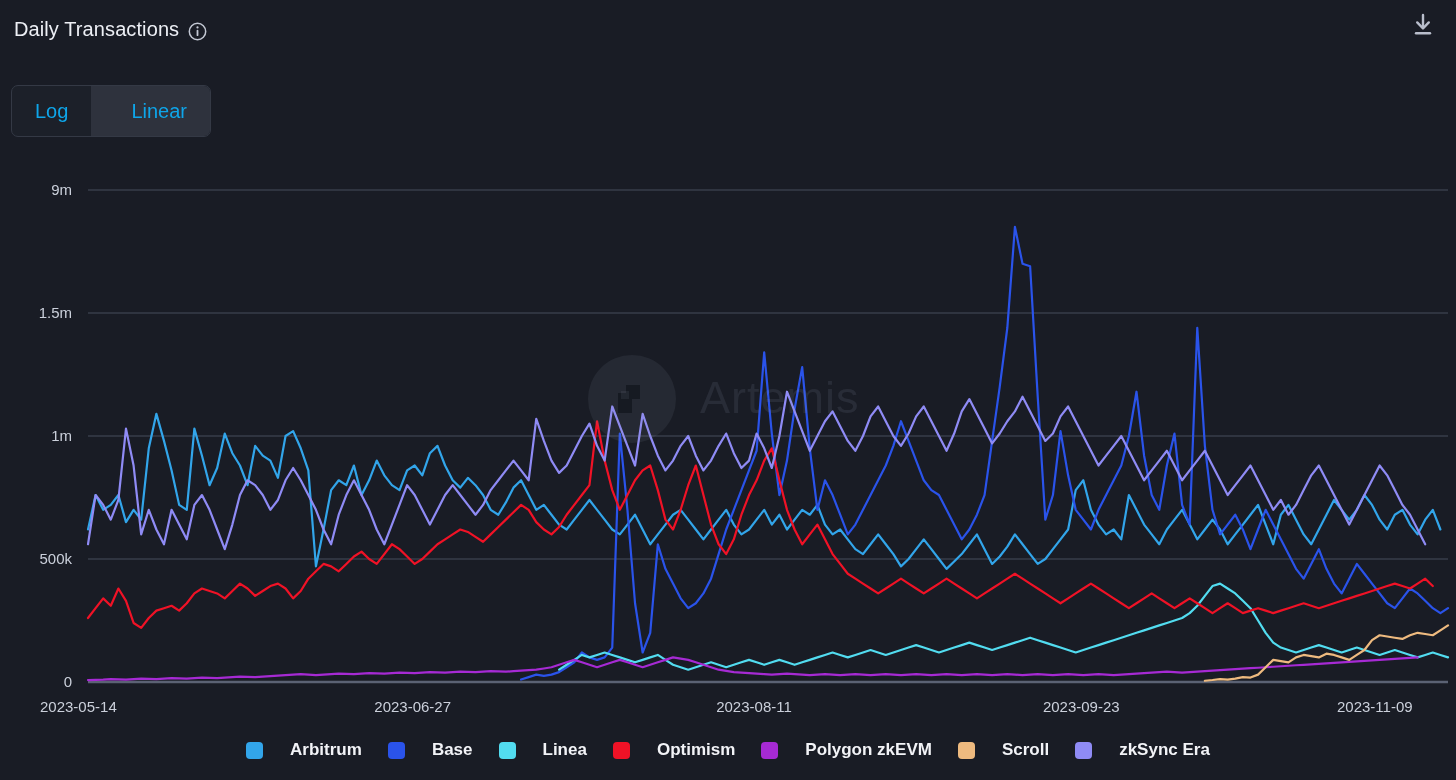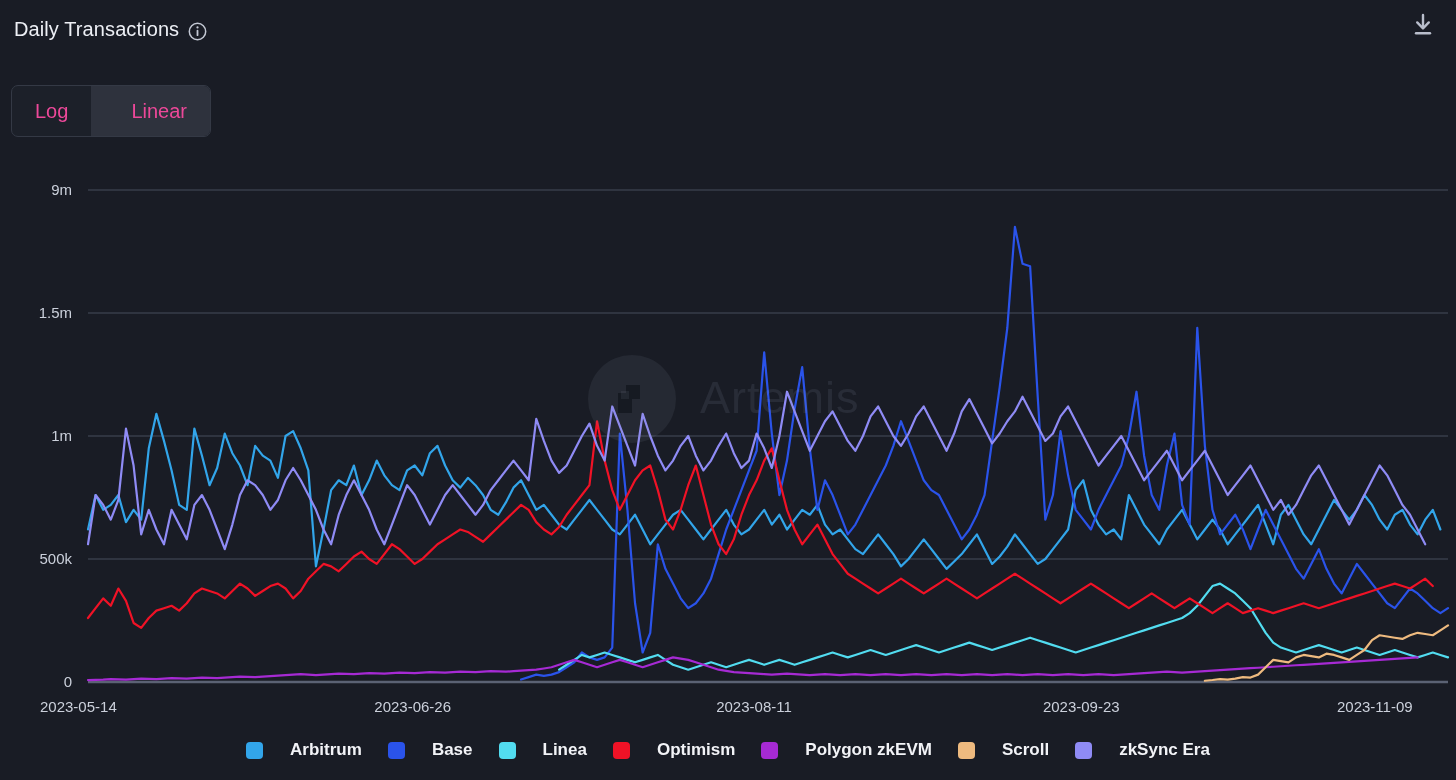--- a/index.html
+++ b/index.html
@@ -30,21 +30,21 @@
     cursor: pointer; border-radius: 4px;
   }
 
   
   .toggle {
     position: absolute; left: 11px; top: 85px;
     display: flex; border: 1px solid #343945; border-radius: 7px; overflow: hidden;
     background: #1c2029;
   }
   .toggle-opt {
-    padding: 12px 23px; font-size: 20px; color: #ec4899; cursor: pointer;
+    padding: 12px 23px; font-size: 20px; color: #0ea5e9; cursor: pointer;
     line-height: 26px; user-select: none;
   }
   .toggle-opt.active { background: #2e323d; padding-left: 40px; }
 
   
   .chart-area { position: absolute; left: 0; top: 150px; width: 1456px; height: 560px; }
   .chart-svg { position: absolute; left: 0; top: 0; }
 
   .ytick {
     position: absolute; text-align: right; font-size: 15px; color: #cbd0db;
@@ -122,21 +122,21 @@
 
   <div id="yticks">
       <div class="ytick" style="top: 181px;">9m</div>
       <div class="ytick" style="top: 304px;">1.5m</div>
       <div class="ytick" style="top: 427px;">1m</div>
       <div class="ytick" style="top: 550px; padding-left: 16px;">500k</div>
       <div class="ytick" style="top: 673px;">0</div>
     </div>
   <div id="xticks">
       <div class="xtick" style="left: 40px;">2023-05-14</div>
-      <div class="xtick" style="left: 374.302px;">2023-06-26</div>
+      <div class="xtick" style="left: 374.302px;">2023-06-27</div>
       <div class="xtick" style="left: 716.201px;">2023-08-11</div>
       <div class="xtick" style="left: 1042.91px;">2023-09-23</div>
       <div class="xtick" style="left: 1326px; margin-left: 11px;">2023-11-09</div>
     </div>
 
   <div class="legend" id="legend">
       <div class="legend-item">
         <span class="legend-swatch" style="background: rgb(50, 165, 234);"></span>
         <span class="legend-label">Arbitrum</span>
       </div>

